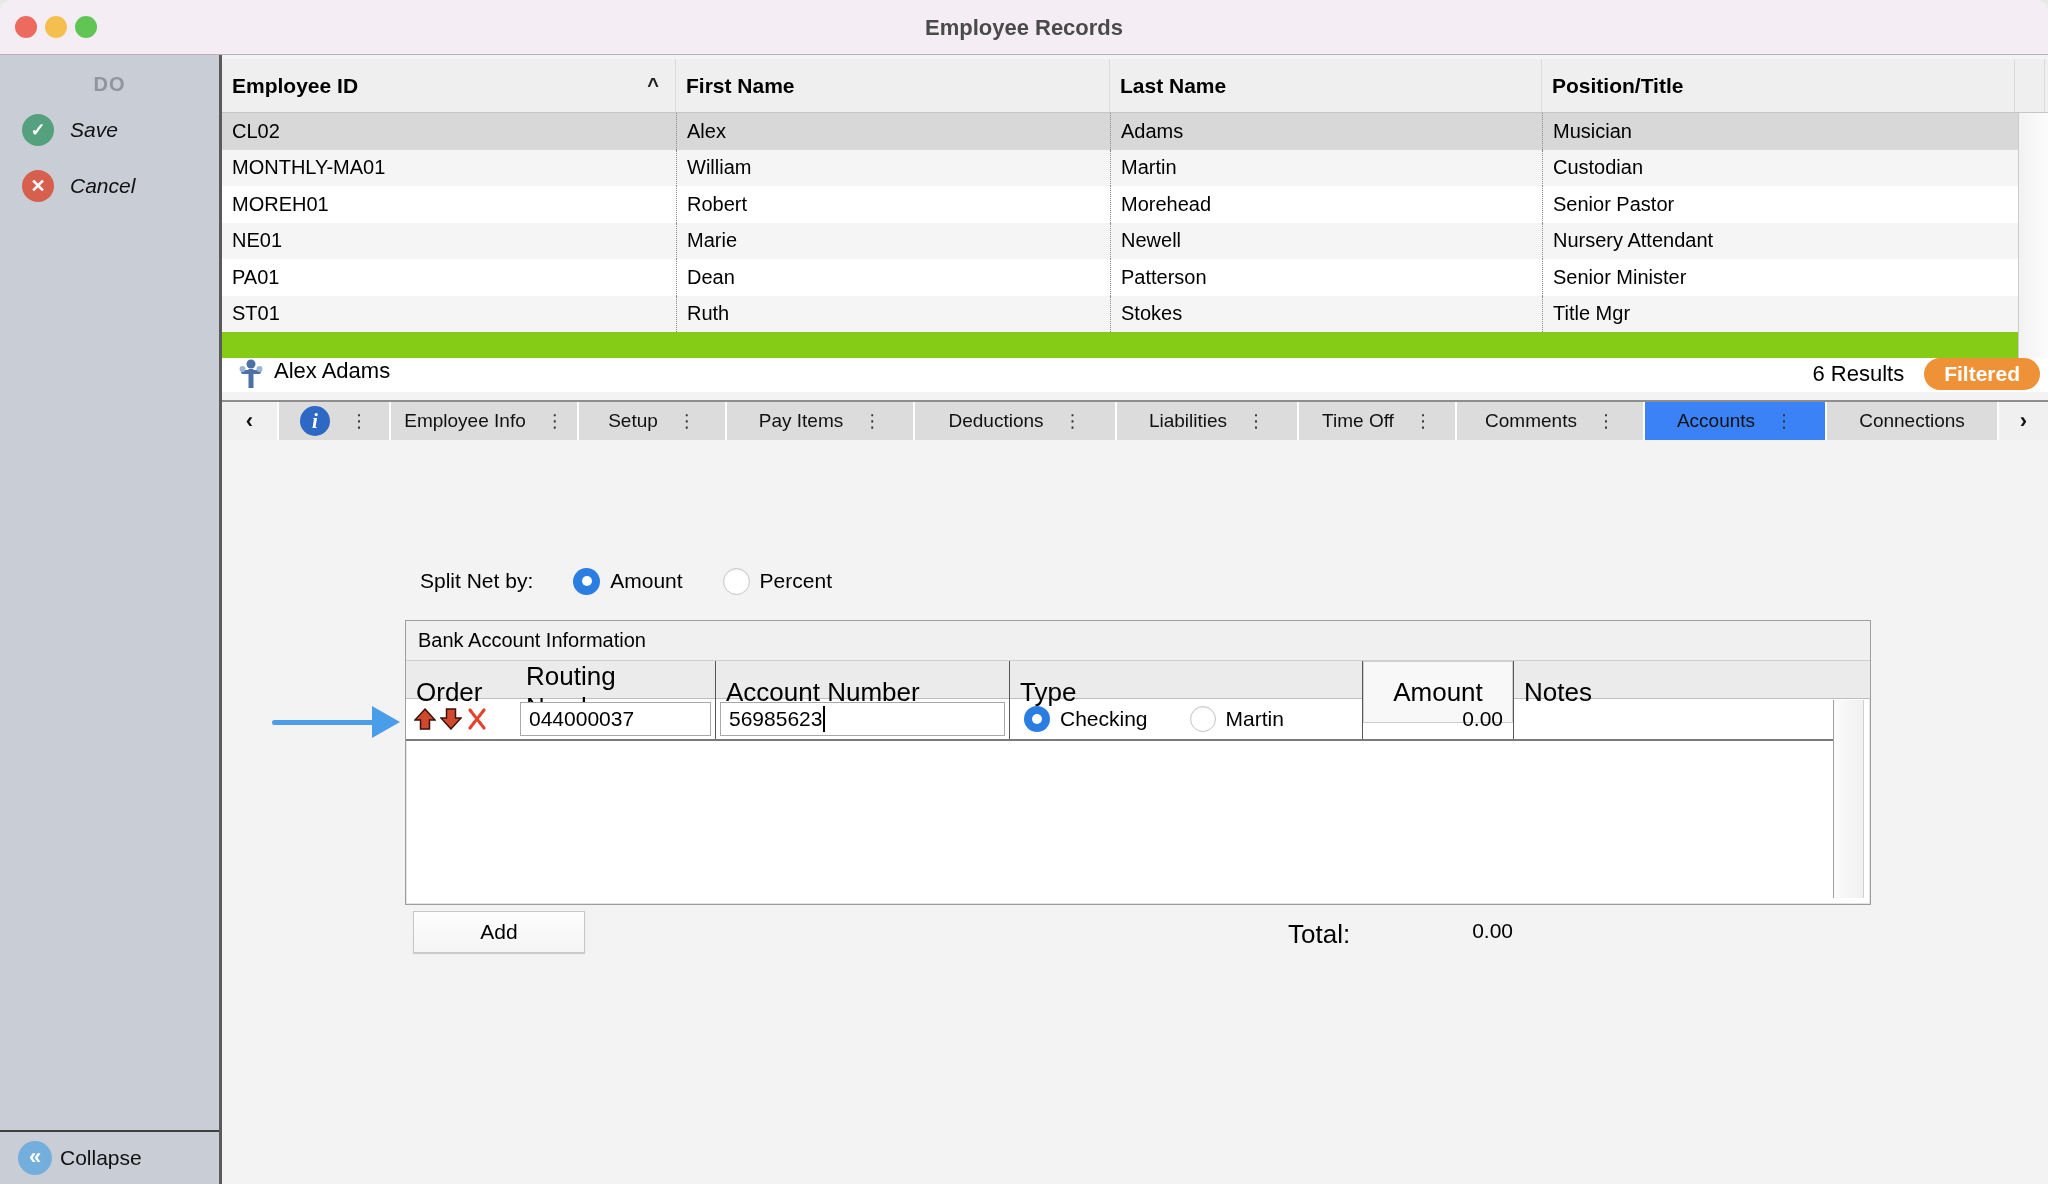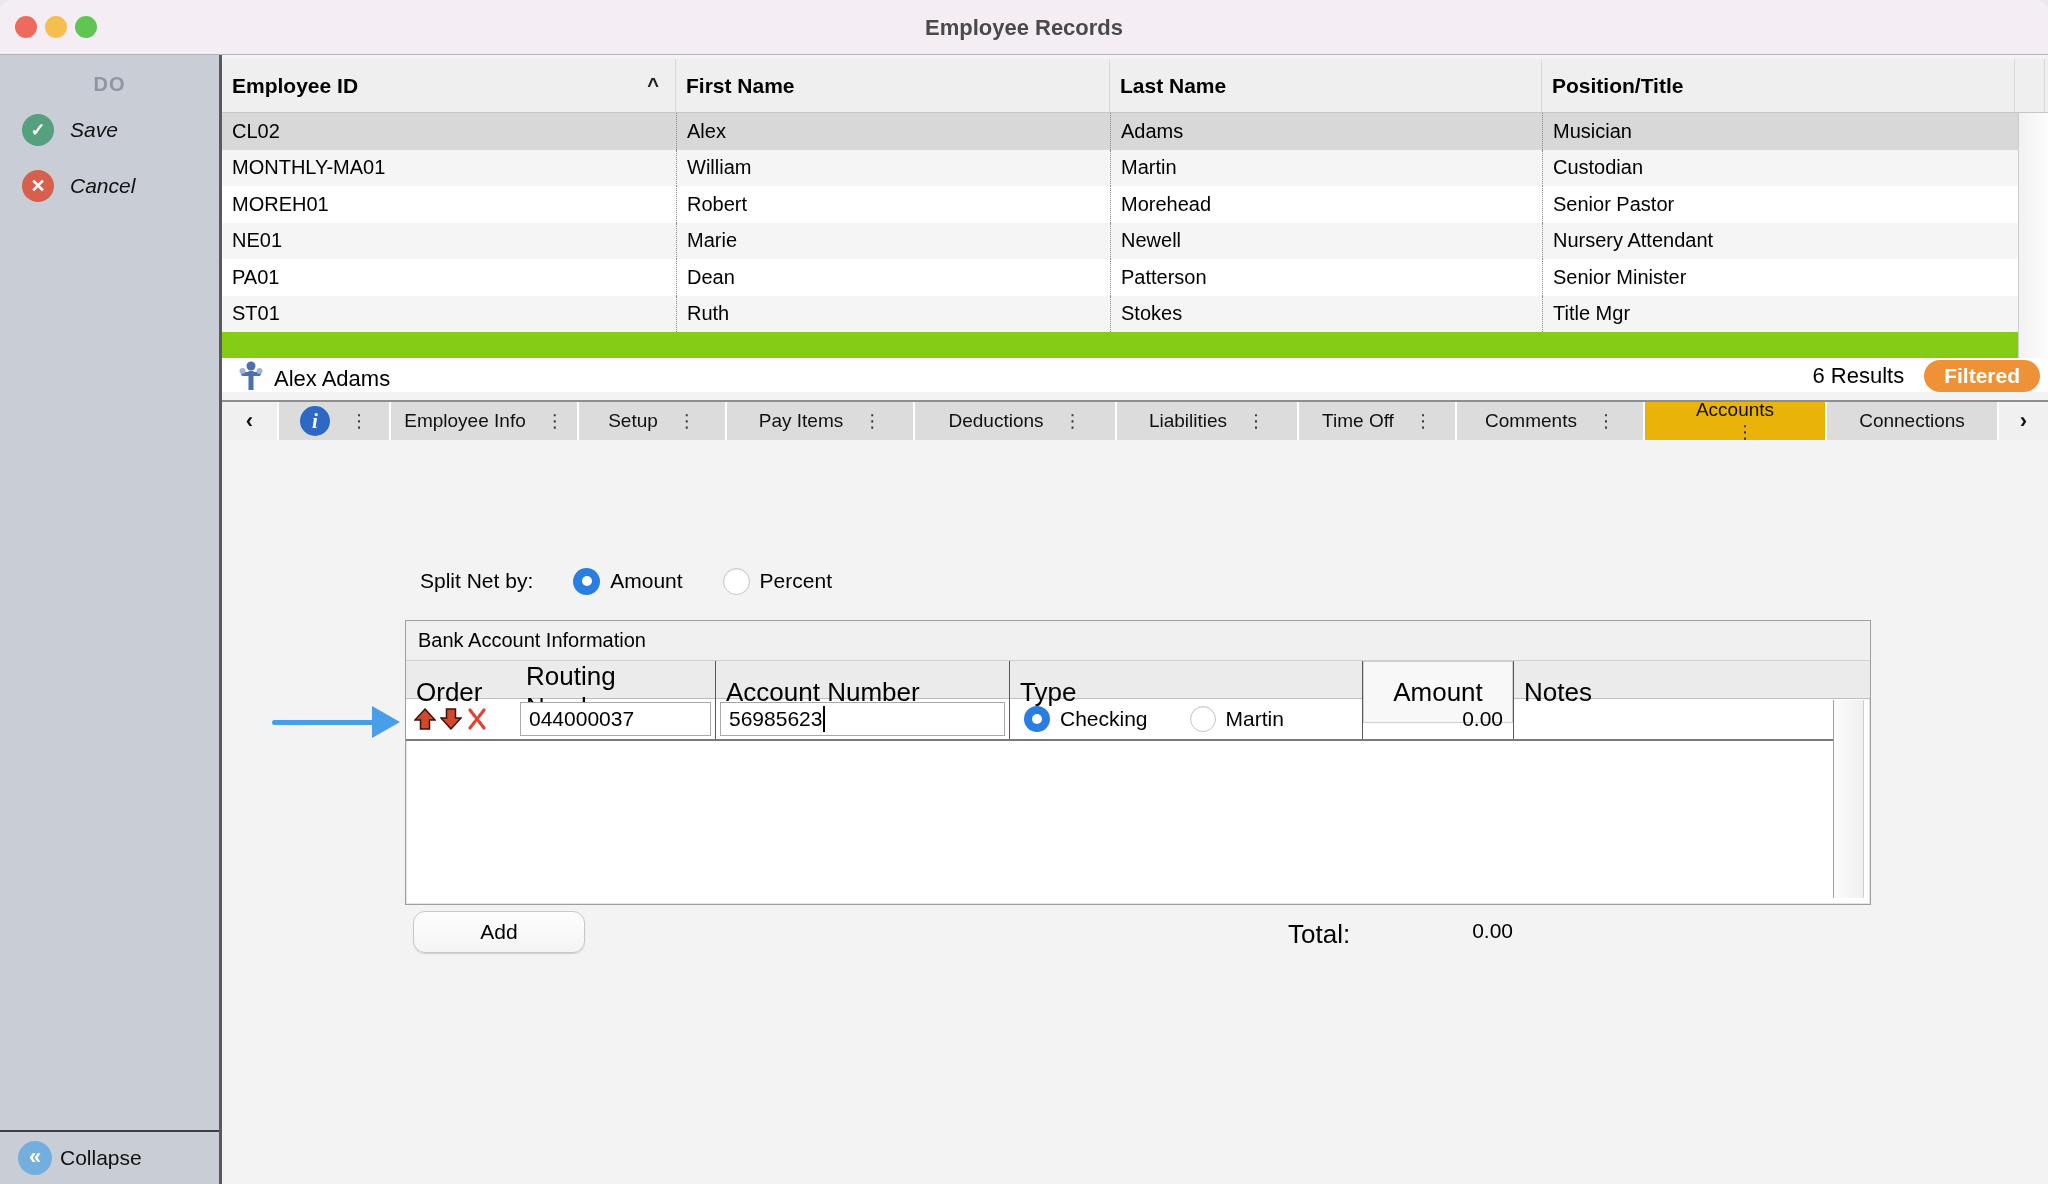--- a/index.html
+++ b/index.html
@@ -97,21 +97,21 @@
   .emp-row .c + .c { border-left:1px dotted #8a8a8a; }
   .emp-scroll {
     position:absolute; right:0; top:54px; width:30px; height:247px;
     background:linear-gradient(to right,#f2f2f2,#fcfcfc);
     border-left:1px solid #cccccc;
   }
 
   
   .record-bar {
     position:absolute; left:0; top:303px; width:1826px; height:34px;
-    background:#fff; display:flex; align-items:flex-end;
+    background:#fff; display:flex; align-items:flex-start;
   }
   .person-ico { margin-left:16px; width:26px; height:32px; }
   .record-name { margin-left:10px; font-size:22px; color:#000; }
   .record-right { margin-left:auto; display:flex; align-items:center; }
   .results-count { font-size:22px; color:#000; margin-right:20px; }
   .filter-badge {
     background:#ef9137; color:#fff; font-size:21px; font-weight:bold;
     border-radius:16px; height:32px; padding:0 20px; margin-right:8px;
     display:flex; align-items:center;
   }
@@ -121,21 +121,21 @@
     position:absolute; left:0; top:345px; width:1826px; height:40px;
     background:#fff; border-top:2px solid #8e8e8e;
     display:flex; gap:2px;
   }
   .tabcell {
     background:#dcdcdc; height:38px;
     display:flex; align-items:center; justify-content:center;
     font-size:19px; color:#111; white-space:nowrap; overflow:hidden;
   }
   .tabcell.navcell { background:#f0f0f0; font-size:22px; font-weight:bold; }
-  .tabcell.selected { background:#eab308;flex-direction:column; }
+  .tabcell.selected { background:#3b82f6; }
   .kebab { margin-left:20px; font-size:18px; color:#333; letter-spacing:0; }
   .info-circle {
     width:30px; height:30px; border-radius:50%; background:#2d68c4;
     color:#fff; display:flex; align-items:center; justify-content:center;
     font-family:"Liberation Serif", serif; font-style:italic; font-weight:bold; font-size:21px;
   }
 
   
   .split-row {
     position:absolute; left:198px; top:506px; height:40px;
@@ -210,21 +210,21 @@
     position:absolute; left:100px; top:0;
     width:0; height:0;
     border-top:16px solid transparent; border-bottom:16px solid transparent;
     border-left:28px solid #4a9de9;
   }
 
   
   .add-btn {
     position:absolute; left:191px; top:856px; width:172px; height:42px;
     background:linear-gradient(#fdfdfd,#f4f4f4);
-    border:1px solid #c8c8c8; border-radius:12px;
+    border:1px solid #c8c8c8; border-radius:0;
     box-shadow:0 1px 1px rgba(0,0,0,.15);
     display:flex; align-items:center; justify-content:center;
     font-size:21px; color:#000;text-align:right;
   }
   .total-label { position:absolute; left:1066px; top:864px; font-size:26px; color:#000; }
   .total-value { position:absolute; left:1180px; top:864px; width:111px; text-align:right; font-size:21px; color:#000; }
 </style>
 </head>
 <body>
 

